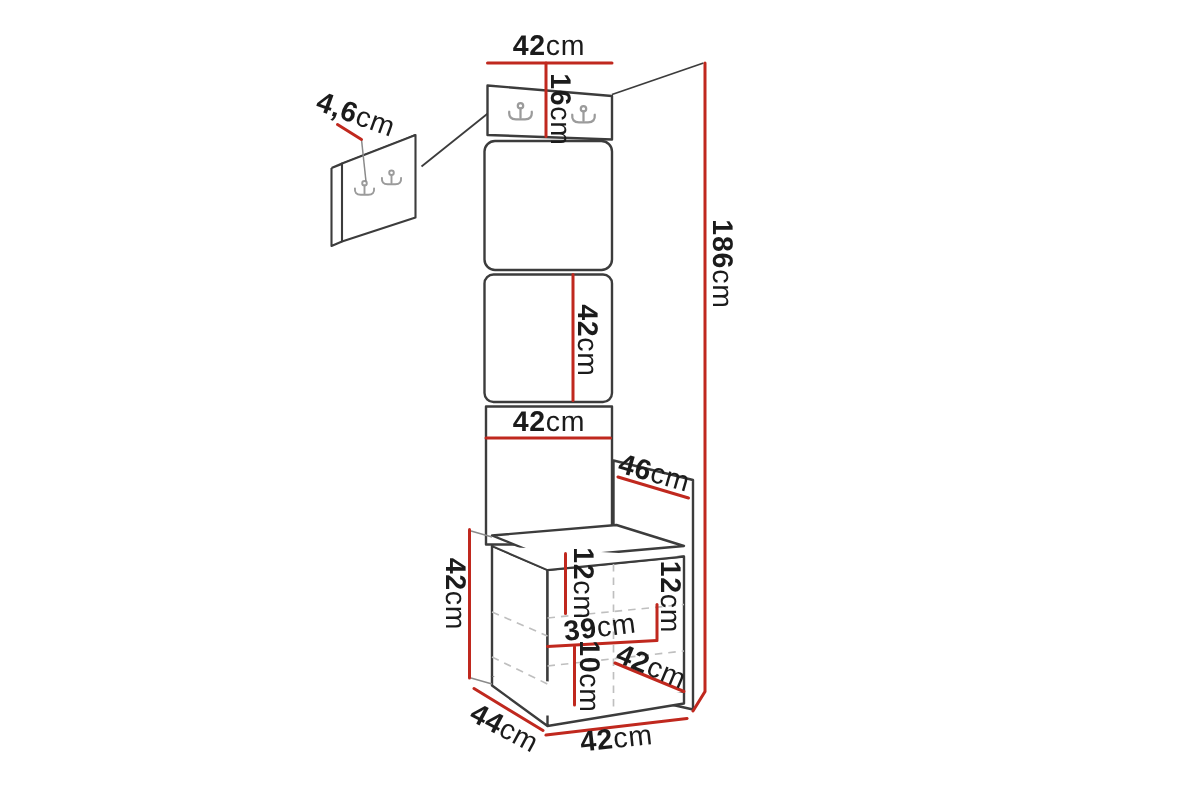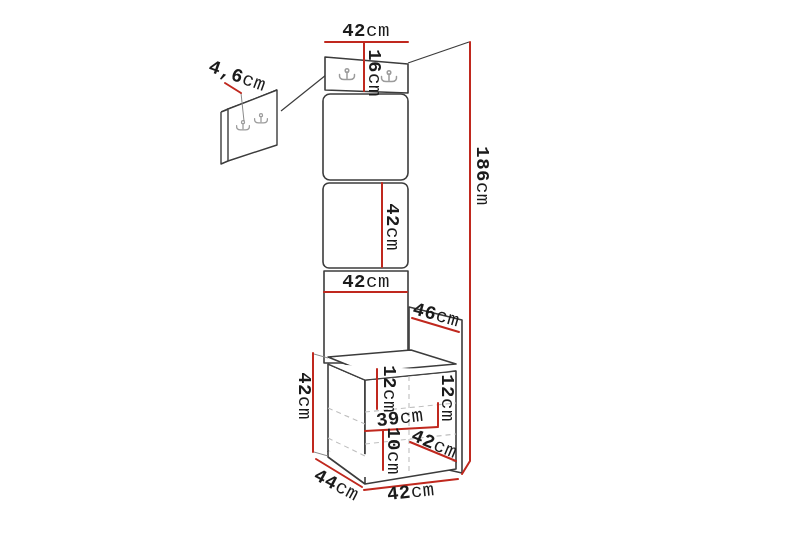--- a/index.html
+++ b/index.html
@@ -1,21 +1,21 @@
 <!DOCTYPE html>
 <html><head>
 <meta charset="utf-8">
 <style>
   html,body{margin:0;padding:0;background:#ffffff;}
   #stage{
     position:relative;
     width:736px;height:533px;
     background:#ffffff;
     overflow:hidden;
-    font-family:Liberation Mono, monospace;
+    font-family:Liberation Sans, sans-serif;
     padding-left:36px;
   }
   svg{position:absolute;left:0;top:0;}
   .dim{
     position:absolute;
     left:var(--x);top:var(--y);
     transform:translate(-50%,-50%) rotate(var(--r,0deg));
     white-space:nowrap;
     font-size:19px;
     color:#1b1b1b;

